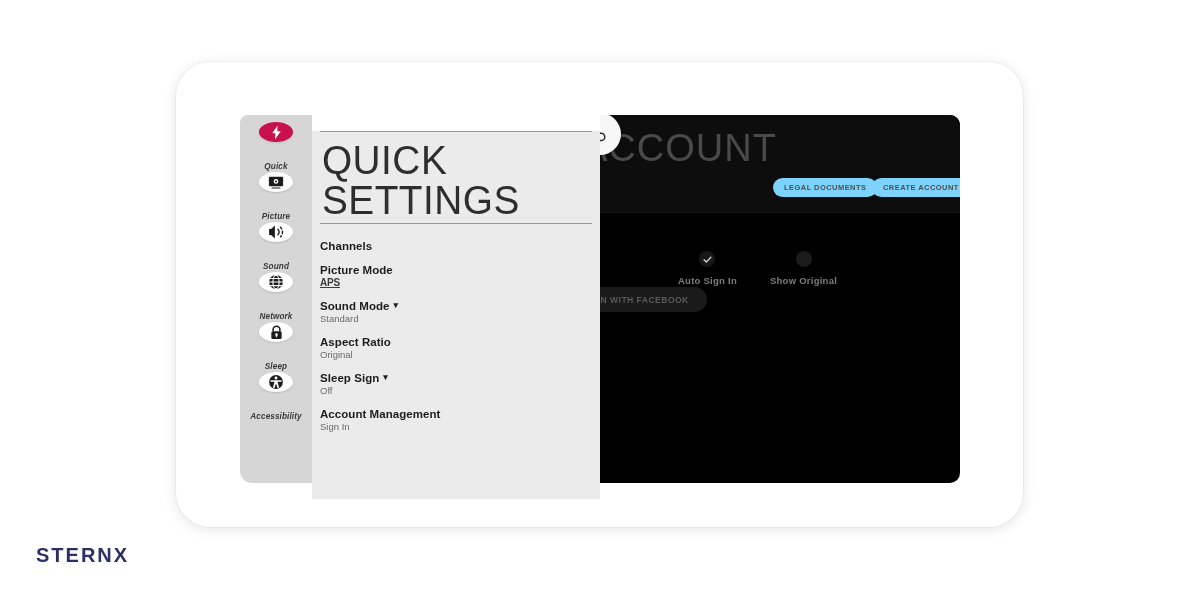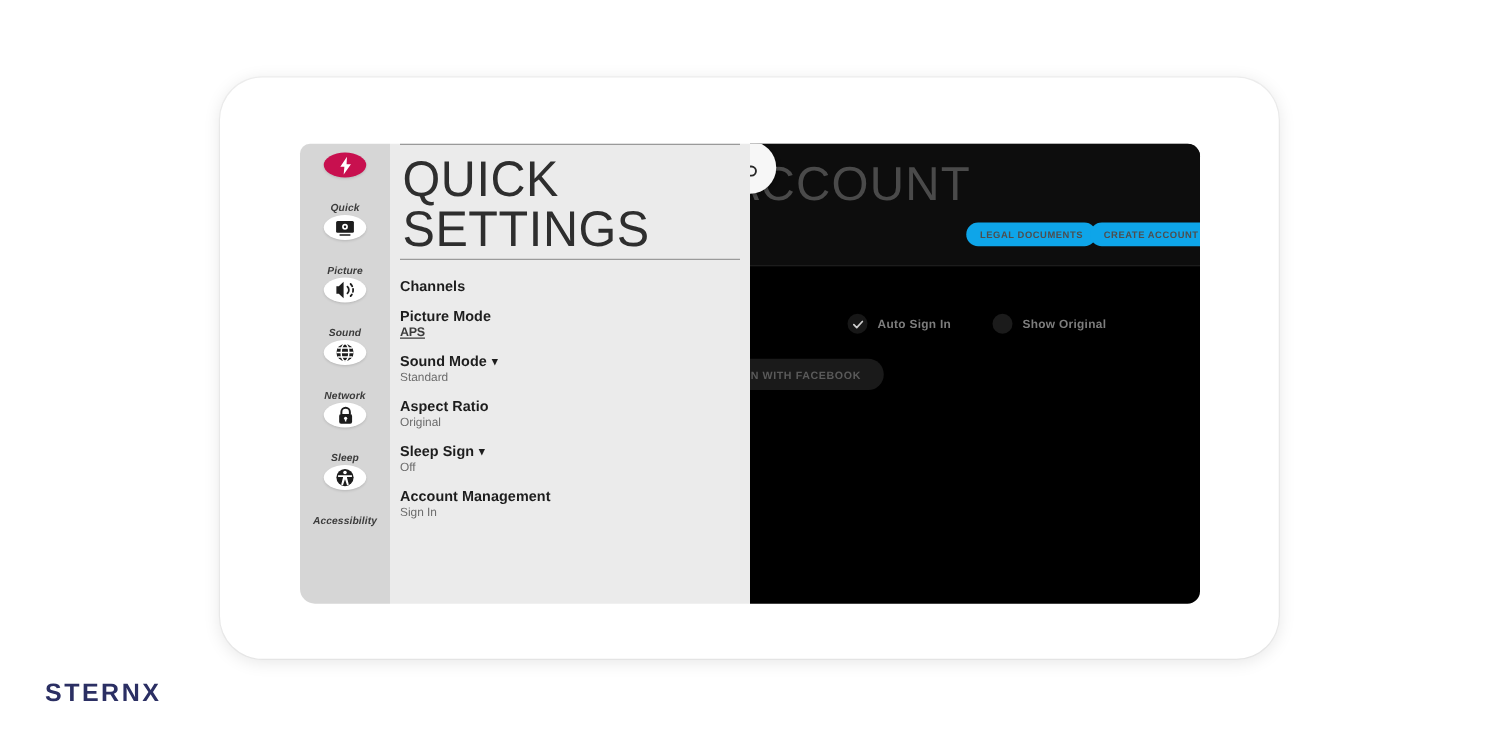--- a/index.html
+++ b/index.html
@@ -55,21 +55,21 @@
     font-size:8.2px;
     font-style:italic;
     font-weight:600;
     color:#3b3b3b;
     letter-spacing:0.1px;
     white-space:nowrap;
   }
 
   
   #content-panel{
-    position:absolute; left:72px; top:0;
+    position:absolute; left:72px; top:16px;
     width:288px; height:368px;
     background:#ebebeb;
   }
   #panel-title-wrap{
     margin:0 8px;
     padding-top:5px;
     border-top:1.5px solid #9a9a9a;
     border-bottom:1.5px solid #9a9a9a;
     height:93px;
     display:flex; align-items:center;
@@ -141,38 +141,38 @@
     width:42px; height:42px;
     border-radius:50%;
     background:#f7f7f7;
     display:flex; align-items:center; justify-content:center;
     box-shadow:0 1px 4px rgba(0,0,0,0.4);
   }
   .head-pill{
     position:absolute; top:63px;
     height:19px;
     border-radius:10px;
-    background:#0ea5e9;
+    background:#7dd3fc;
     display:flex; align-items:center; justify-content:center;
     padding:0 11px;
     font-size:7.5px;
     font-weight:700;
     letter-spacing:0.45px;
     color:#4e4e4e;
     white-space:nowrap;
   }
   #pill-legal{ left:173px; }
   #pill-create{ left:272px; }
 
   .check-row{
     position:absolute; top:136px; left:0;
     width:360px;
     display:flex; align-items:center;
   }
-  .check-item{ display:flex; align-items:center; gap:8px; }
+  .check-item{ display:flex; align-items:center; gap:8px;flex-direction:column; }
   #check-auto{ margin-left:78px; }
   #check-show{ margin-left:33px; }
   .check-box{
     width:16px; height:16px; border-radius:50%;
     background:#1b1b1b;
     display:flex; align-items:center; justify-content:center;
   }
   .check-box.on{ background:#171717; }
   .check-label{
     font-size:9.5px;

